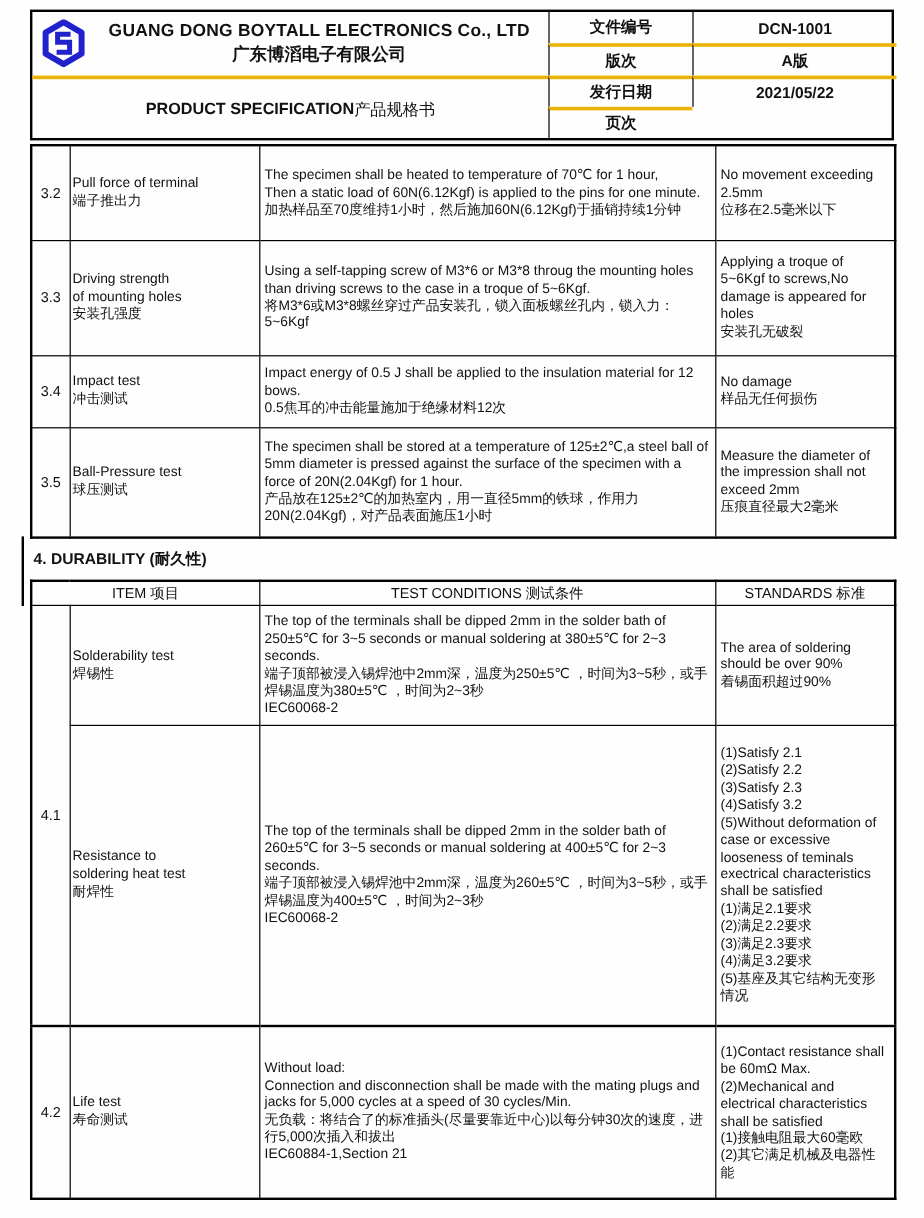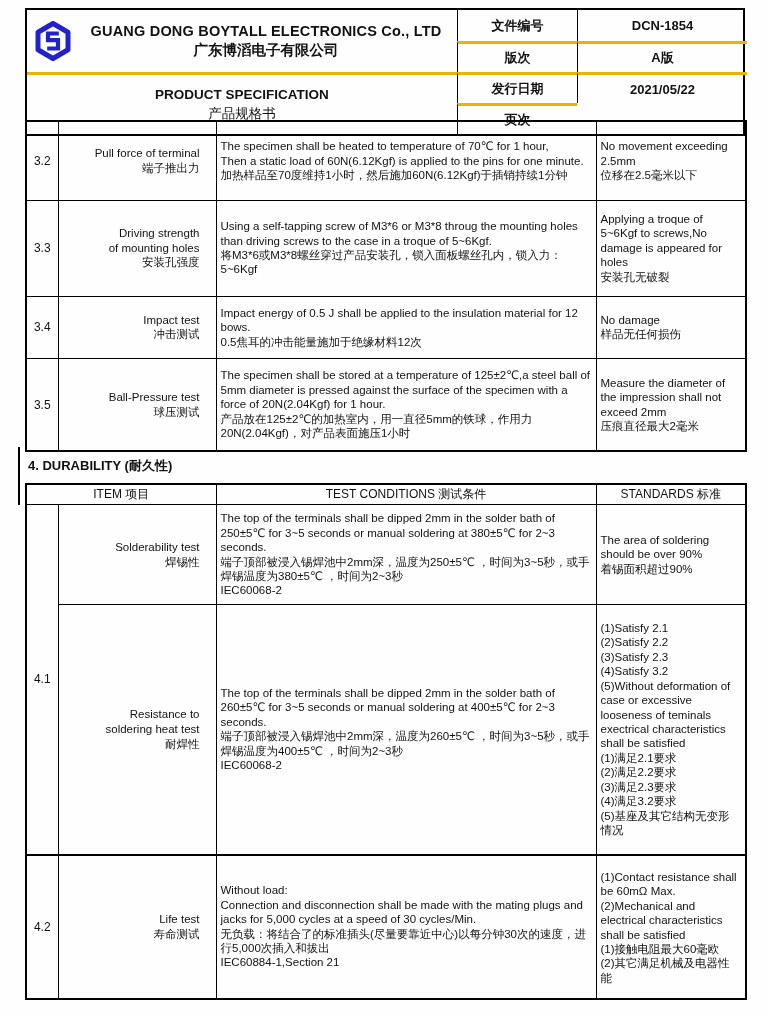--- a/index.html
+++ b/index.html
@@ -6,48 +6,48 @@
   html, body { background: #ffffff; }
   body {
     width: 770px; height: 1015px;
     font-family: "Liberation Sans", "DejaVu Sans", sans-serif;
     color: #111;
   }
   .page { position: relative; width: 770px; height: 1015px; background: #fefefe; overflow: hidden; }
 
   
   .hdr {
-    position: absolute; left: 25px; top: 8px; width: 720px; height: 128px;
+    position: absolute; left: 25px; top: 8px; width: 720px; height: 109px;
     display: grid;
     grid-template-columns: 430px 120px 170px;
     grid-template-rows: repeat(4, 1fr);
     border: 2px solid #000;
   }
   .hdr > div { border-left: 1px solid #000; border-top: 3px solid #eab308; display: flex; align-items: center; justify-content: center; }
   .hdr .r1 { border-top: none; }
   .hdr .c1 { border-left: none; }
   .company-cell { grid-column: 1; grid-row: 1 / span 2; flex-direction: row; gap: 8px; padding: 2px 6px; }
-  .title-cell   { grid-column: 1; grid-row: 3 / span 2; flex-direction: column; }
+  .title-cell   { grid-column: 1; grid-row: 3 / span 2; flex-direction: row; }
   .company-text { display: flex; flex-direction: column; align-items: center; flex: 1; }
   .company-en { font-weight: bold; font-size: 14.5px; letter-spacing: 0.2px; }
   .company-cn { font-weight: bold; font-size: 14.5px; margin-top: 2px; }
   .doc-title-en { font-weight: bold; font-size: 13.5px; }
   .doc-title-cn { font-weight: normal; font-size: 13.5px; margin-top: 3px; }
   .meta-label { font-weight: bold; font-size: 13px; }
   .meta-value { font-weight: bold; font-size: 13px; white-space: pre; }
   .logo { flex: 0 0 auto; display: flex; align-items: center; }
 
   
   table.spec { position: absolute; left: 25px; width: 720px; border-collapse: collapse; table-layout: fixed; }
   #t3 { top: 120px; }
   #t4 { top: 483px; }
   table.spec td { border: 1px solid #000; vertical-align: middle; overflow: hidden; }
   table.spec { border: 2px solid #000; }
   td.num  { text-align: center; font-size: 12px; }
-  td.item { text-align: right; font-size: 11.5px; white-space: pre-line; line-height: 1.3; padding: 16px; }
+  td.item { text-align: left; font-size: 11.5px; white-space: pre-line; line-height: 1.3; padding: 2px; }
   td.cond { text-align: left; font-size: 11.5px; white-space: pre-line; line-height: 1.26; padding: 3px 4px; }
   td.std  { text-align: left; font-size: 11.5px; white-space: pre-line; line-height: 1.26; padding: 3px 4px; }
   td.vtop { vertical-align: top; padding-top: 5px; }
   tr.thead td { text-align: center; font-size: 12px; padding: 1px; height: 20px; }
   tr.tsep td { border-top: 2px solid #000; }
 
   
   .sec-title {
     position: absolute; left: 28px; top: 457px;
     font-weight: bold; font-size: 13px;
@@ -77,21 +77,21 @@
     </div>
     <div class="title-cell c1">
       <span class="doc-title-en">PRODUCT SPECIFICATION</span>
       <span class="doc-title-cn">产品规格书</span>
     </div>
 
     <div class="r1" style="grid-column:2;grid-row:1">
         <span class="meta-label">文件编号</span>
       </div>
     <div class="r1" style="grid-column:3;grid-row:1">
-        <span class="meta-value">DCN-1854</span>
+        <span class="meta-value">DCN-1001</span>
       </div>
     <div style="grid-column:2;grid-row:2">
         <span class="meta-label">版次</span>
       </div>
     <div style="grid-column:2;grid-row:3">
         <span class="meta-label">发行日期</span>
       </div>
     <div style="grid-column:3;grid-row:2">
         <span class="meta-value">A版</span>
       </div>

